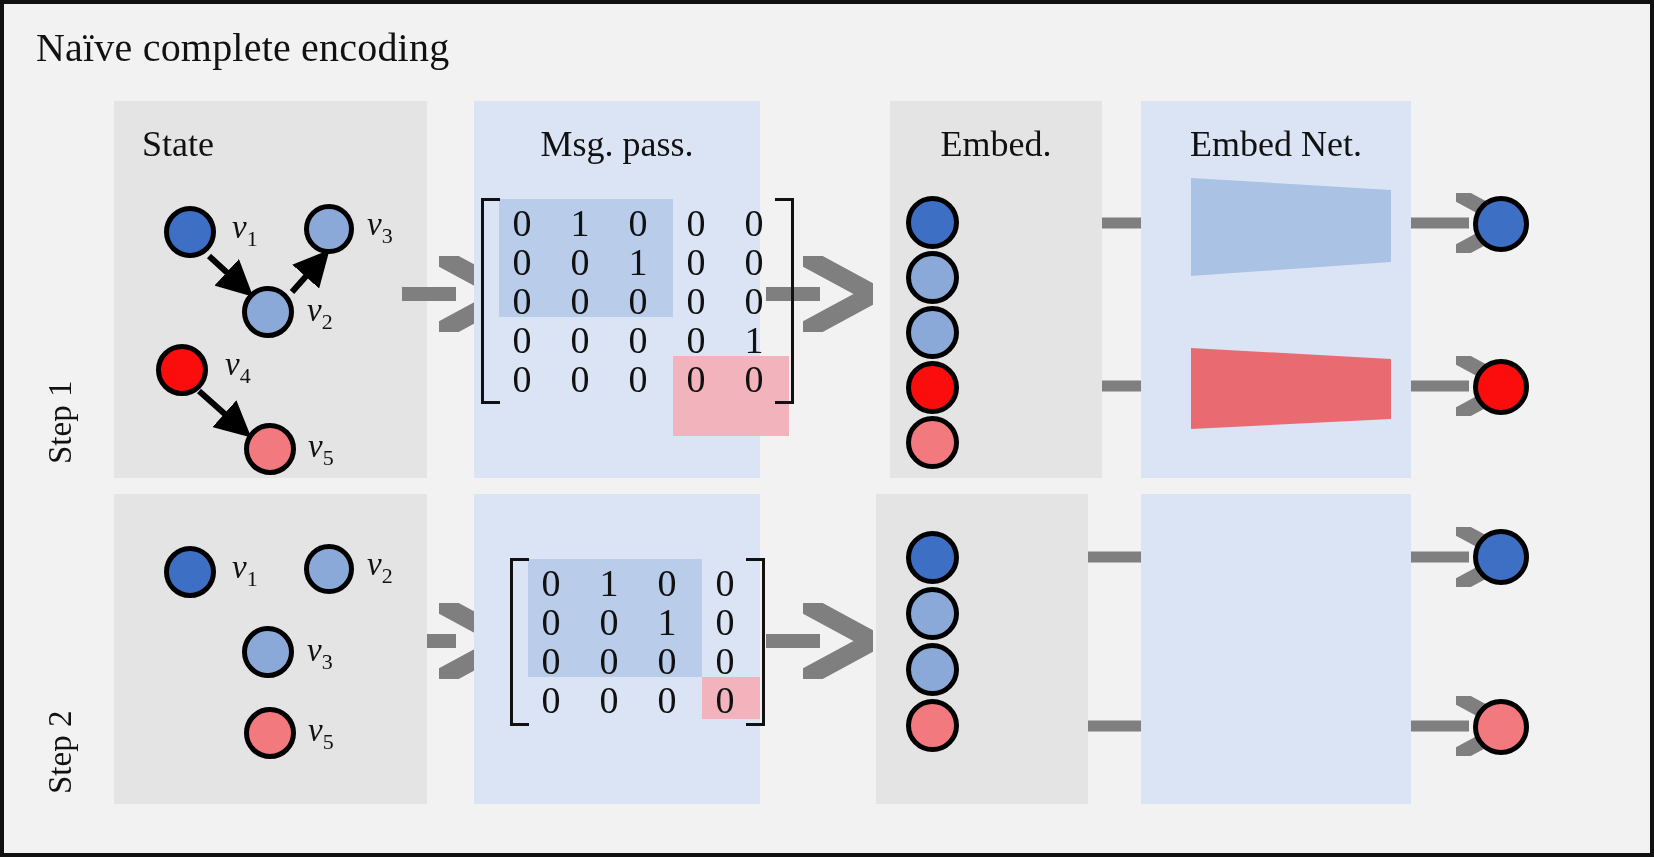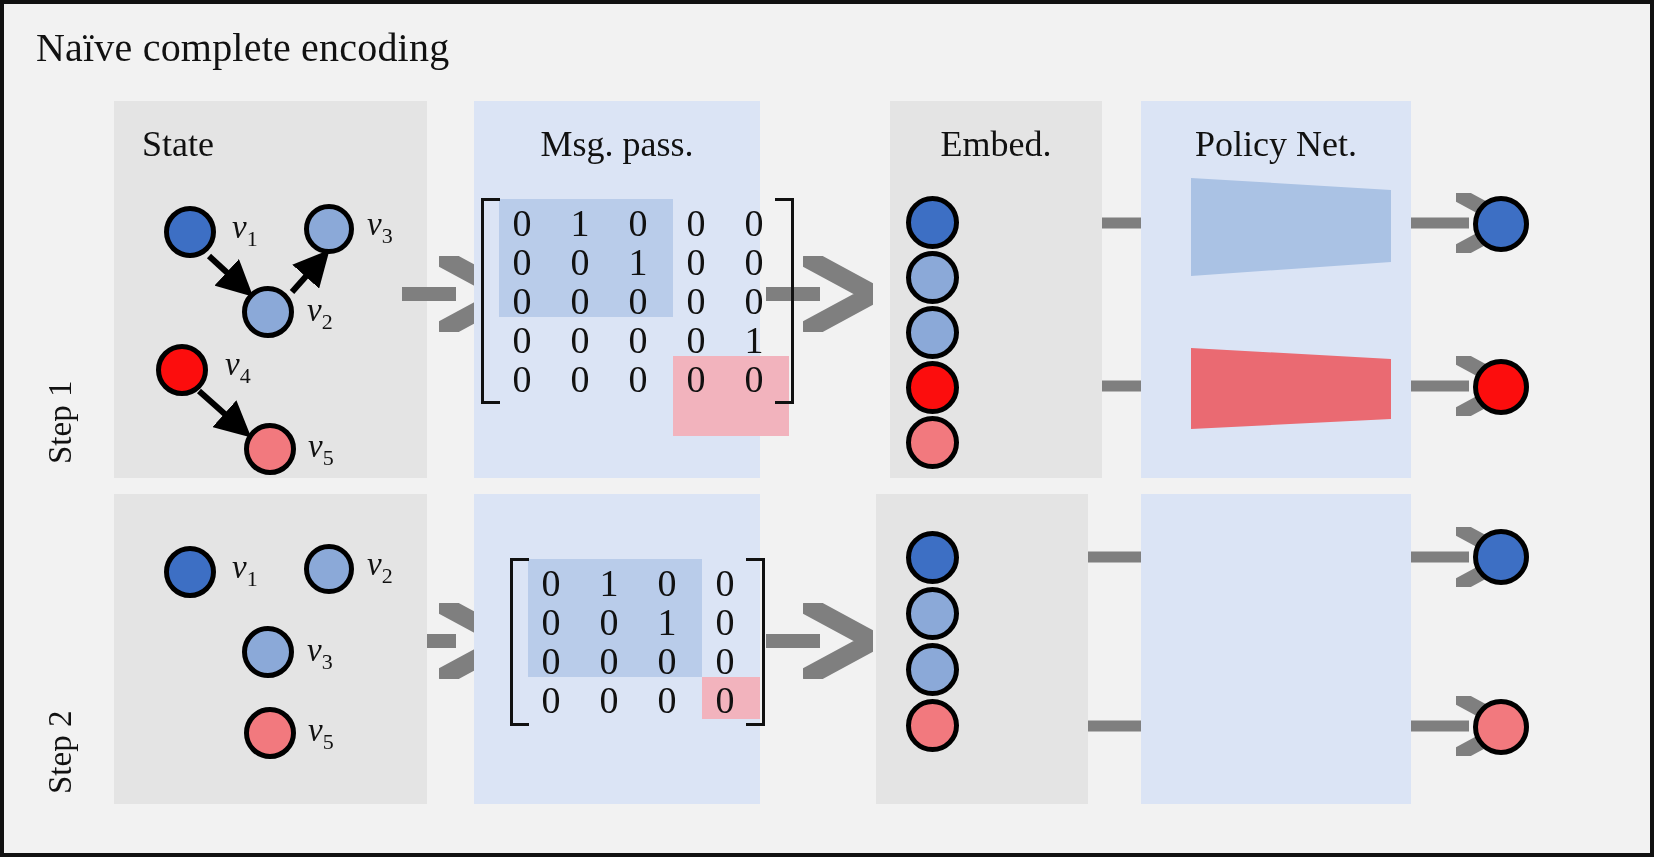--- a/index.html
+++ b/index.html
@@ -189,21 +189,21 @@
   </div>
   <div id="emb1">
       <div class="node n-dblue" style="left: 902px; top: 192px; width: 53px; height: 53px;"></div>
       <div class="node n-lblue" style="left: 902px; top: 247px; width: 53px; height: 53px;"></div>
       <div class="node n-lblue" style="left: 902px; top: 302px; width: 53px; height: 53px;"></div>
       <div class="node n-red" style="left: 902px; top: 357px; width: 53px; height: 53px;"></div>
       <div class="node n-lred" style="left: 902px; top: 412px; width: 53px; height: 53px;"></div>
     </div>
 
   <div class="panel blue" style="left:1137px;top:97px;width:270px;height:377px;">
-    <div class="panel-title">Policy Net.</div>
+    <div class="panel-title">Embed Net.</div>
   </div>
   <svg class="overlay" width="1654" height="857">
 
     <polygon points="1187,174 1387,186 1387,258 1187,272" fill="#aac2e4"></polygon>
 
     <polygon points="1187,344 1387,355 1387,415 1187,425" fill="#ea6a72"></polygon>
 
     <polygon points="1187,508 1387,520 1387,588 1187,602" fill="#aac2e4"></polygon>
 
     <polygon points="1187,684 1387,696 1387,752 1187,764" fill="#ea6a72"></polygon>

